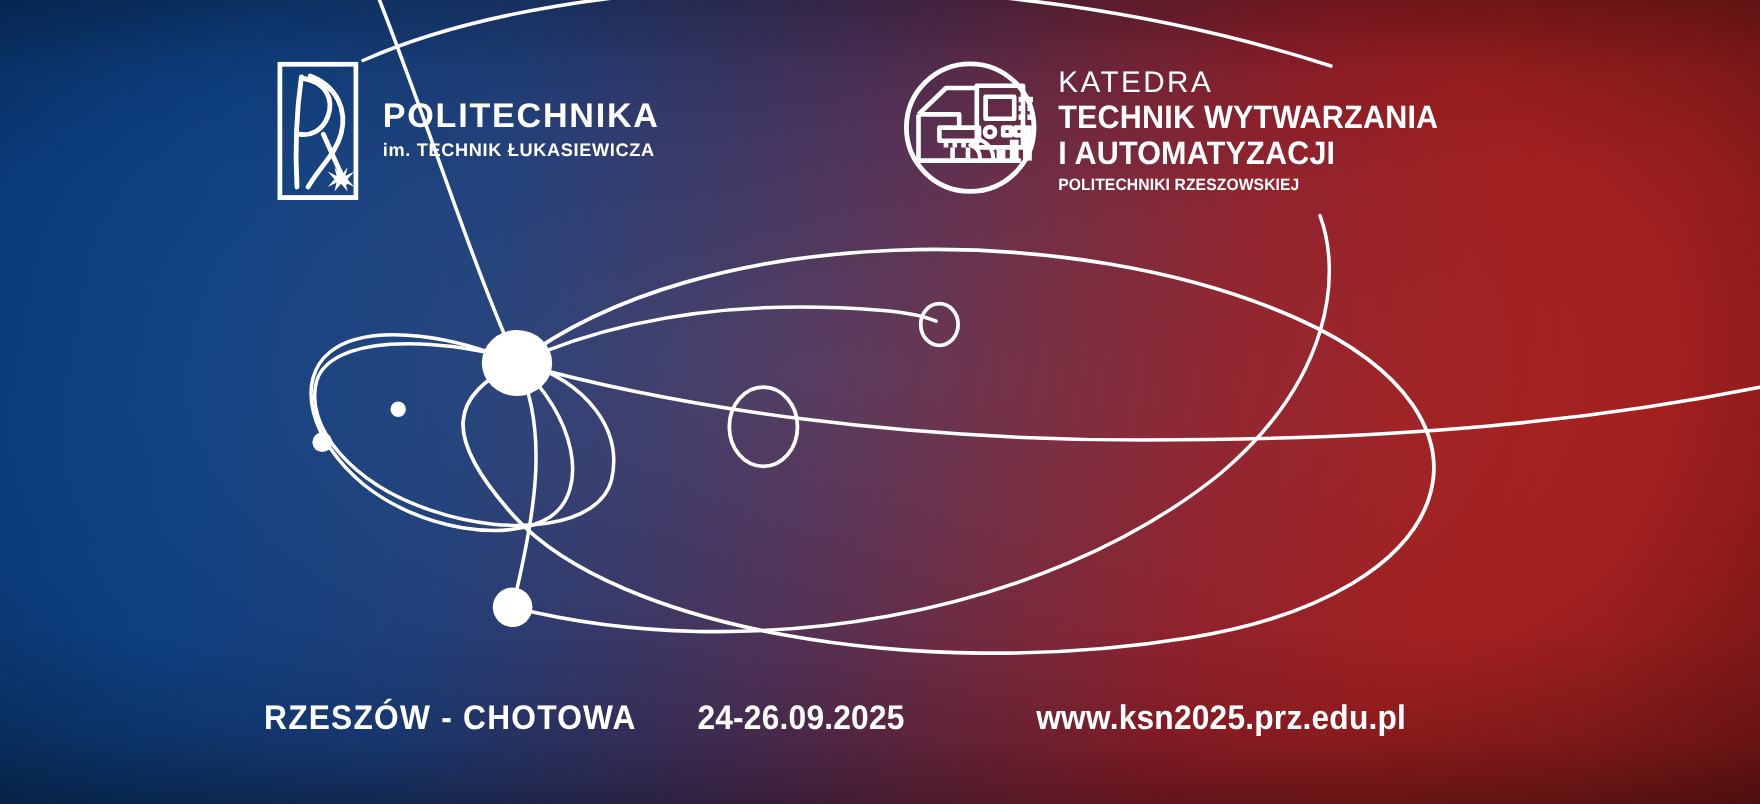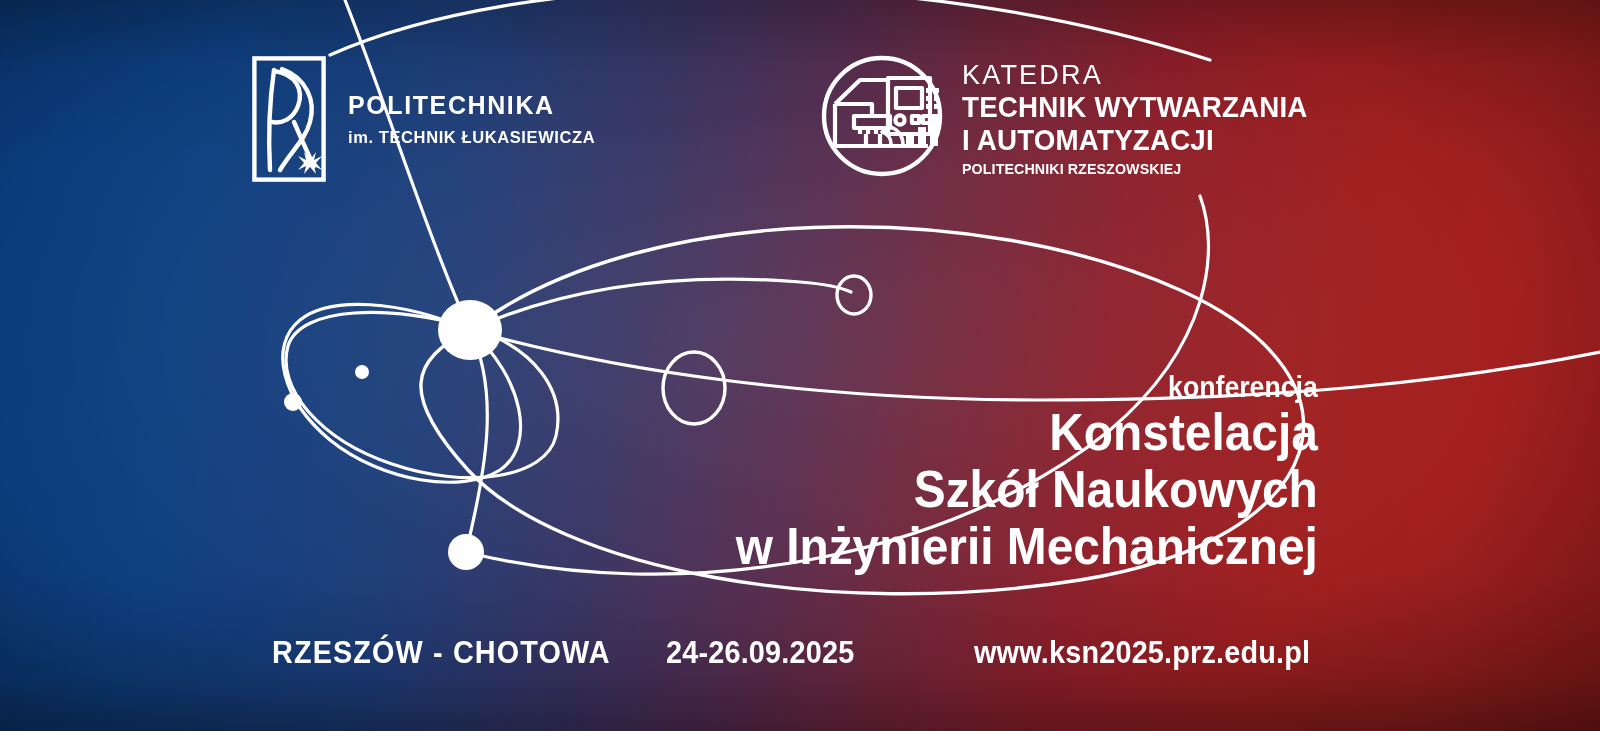--- a/index.html
+++ b/index.html
@@ -65,21 +65,21 @@
     left: 252px;
     top: 56px;
     display: flex;
     align-items: flex-start;
     gap: 22px;
   }
   .prz-mark { width: 74px; height: 126px; display:block; }
   .prz-text { padding-top: 32px; }
   .prz-line1, .prz-line2 {
     color: #ffffff;
-    font-size: 25px;
+    font-size: 31px;
     font-weight: bold;
     letter-spacing: 1.6px;
     line-height: 34px;
     white-space: nowrap;
   }
   .prz-line3 {
     color: #ffffff;
     font-size: 16.5px;
     font-weight: bold;
     letter-spacing: 0.6px;
@@ -147,21 +147,21 @@
     font-size: 52px;
     font-weight: bold;
     line-height: 57px;
     transform: scaleX(0.92);
     transform-origin: right center;
     white-space: nowrap;
   }
   
   .footer {
     position: absolute;
-    left: 272px;
+    left: 240px;
     top: 631px;
     width: 1084px;
     height: 44px;
   }
   .footer span {
     position: absolute;
     color: #ffffff;
     font-size: 31px;
     font-weight: bold;
     line-height: 44px;
@@ -281,26 +281,20 @@
       </g>
     </svg>
     <div class="ktwa-text">
       <div class="ktwa-line1">KATEDRA</div>
       <div class="ktwa-line2">TECHNIK WYTWARZANIA</div>
       <div class="ktwa-line3">I AUTOMATYZACJI</div>
       <div class="ktwa-line4">POLITECHNIKI RZESZOWSKIEJ</div>
     </div>
   </div>
 
-  <div class="title-block">
-    <div class="kicker">konferencja</div>
-    <div class="title-line">Konstelacja</div>
-    <div class="title-line">Szkół Naukowych</div>
-    <div class="title-line">w Inżynierii Mechanicznej</div>
-  </div>
 
   <div class="footer">
     <span class="f-place">RZESZÓW - CHOTOWA</span>
     <span class="f-date">24-26.09.2025</span>
     <span class="f-url">www.ksn2025.prz.edu.pl</span>
   </div>
 
 </div>
 
 </body></html>

